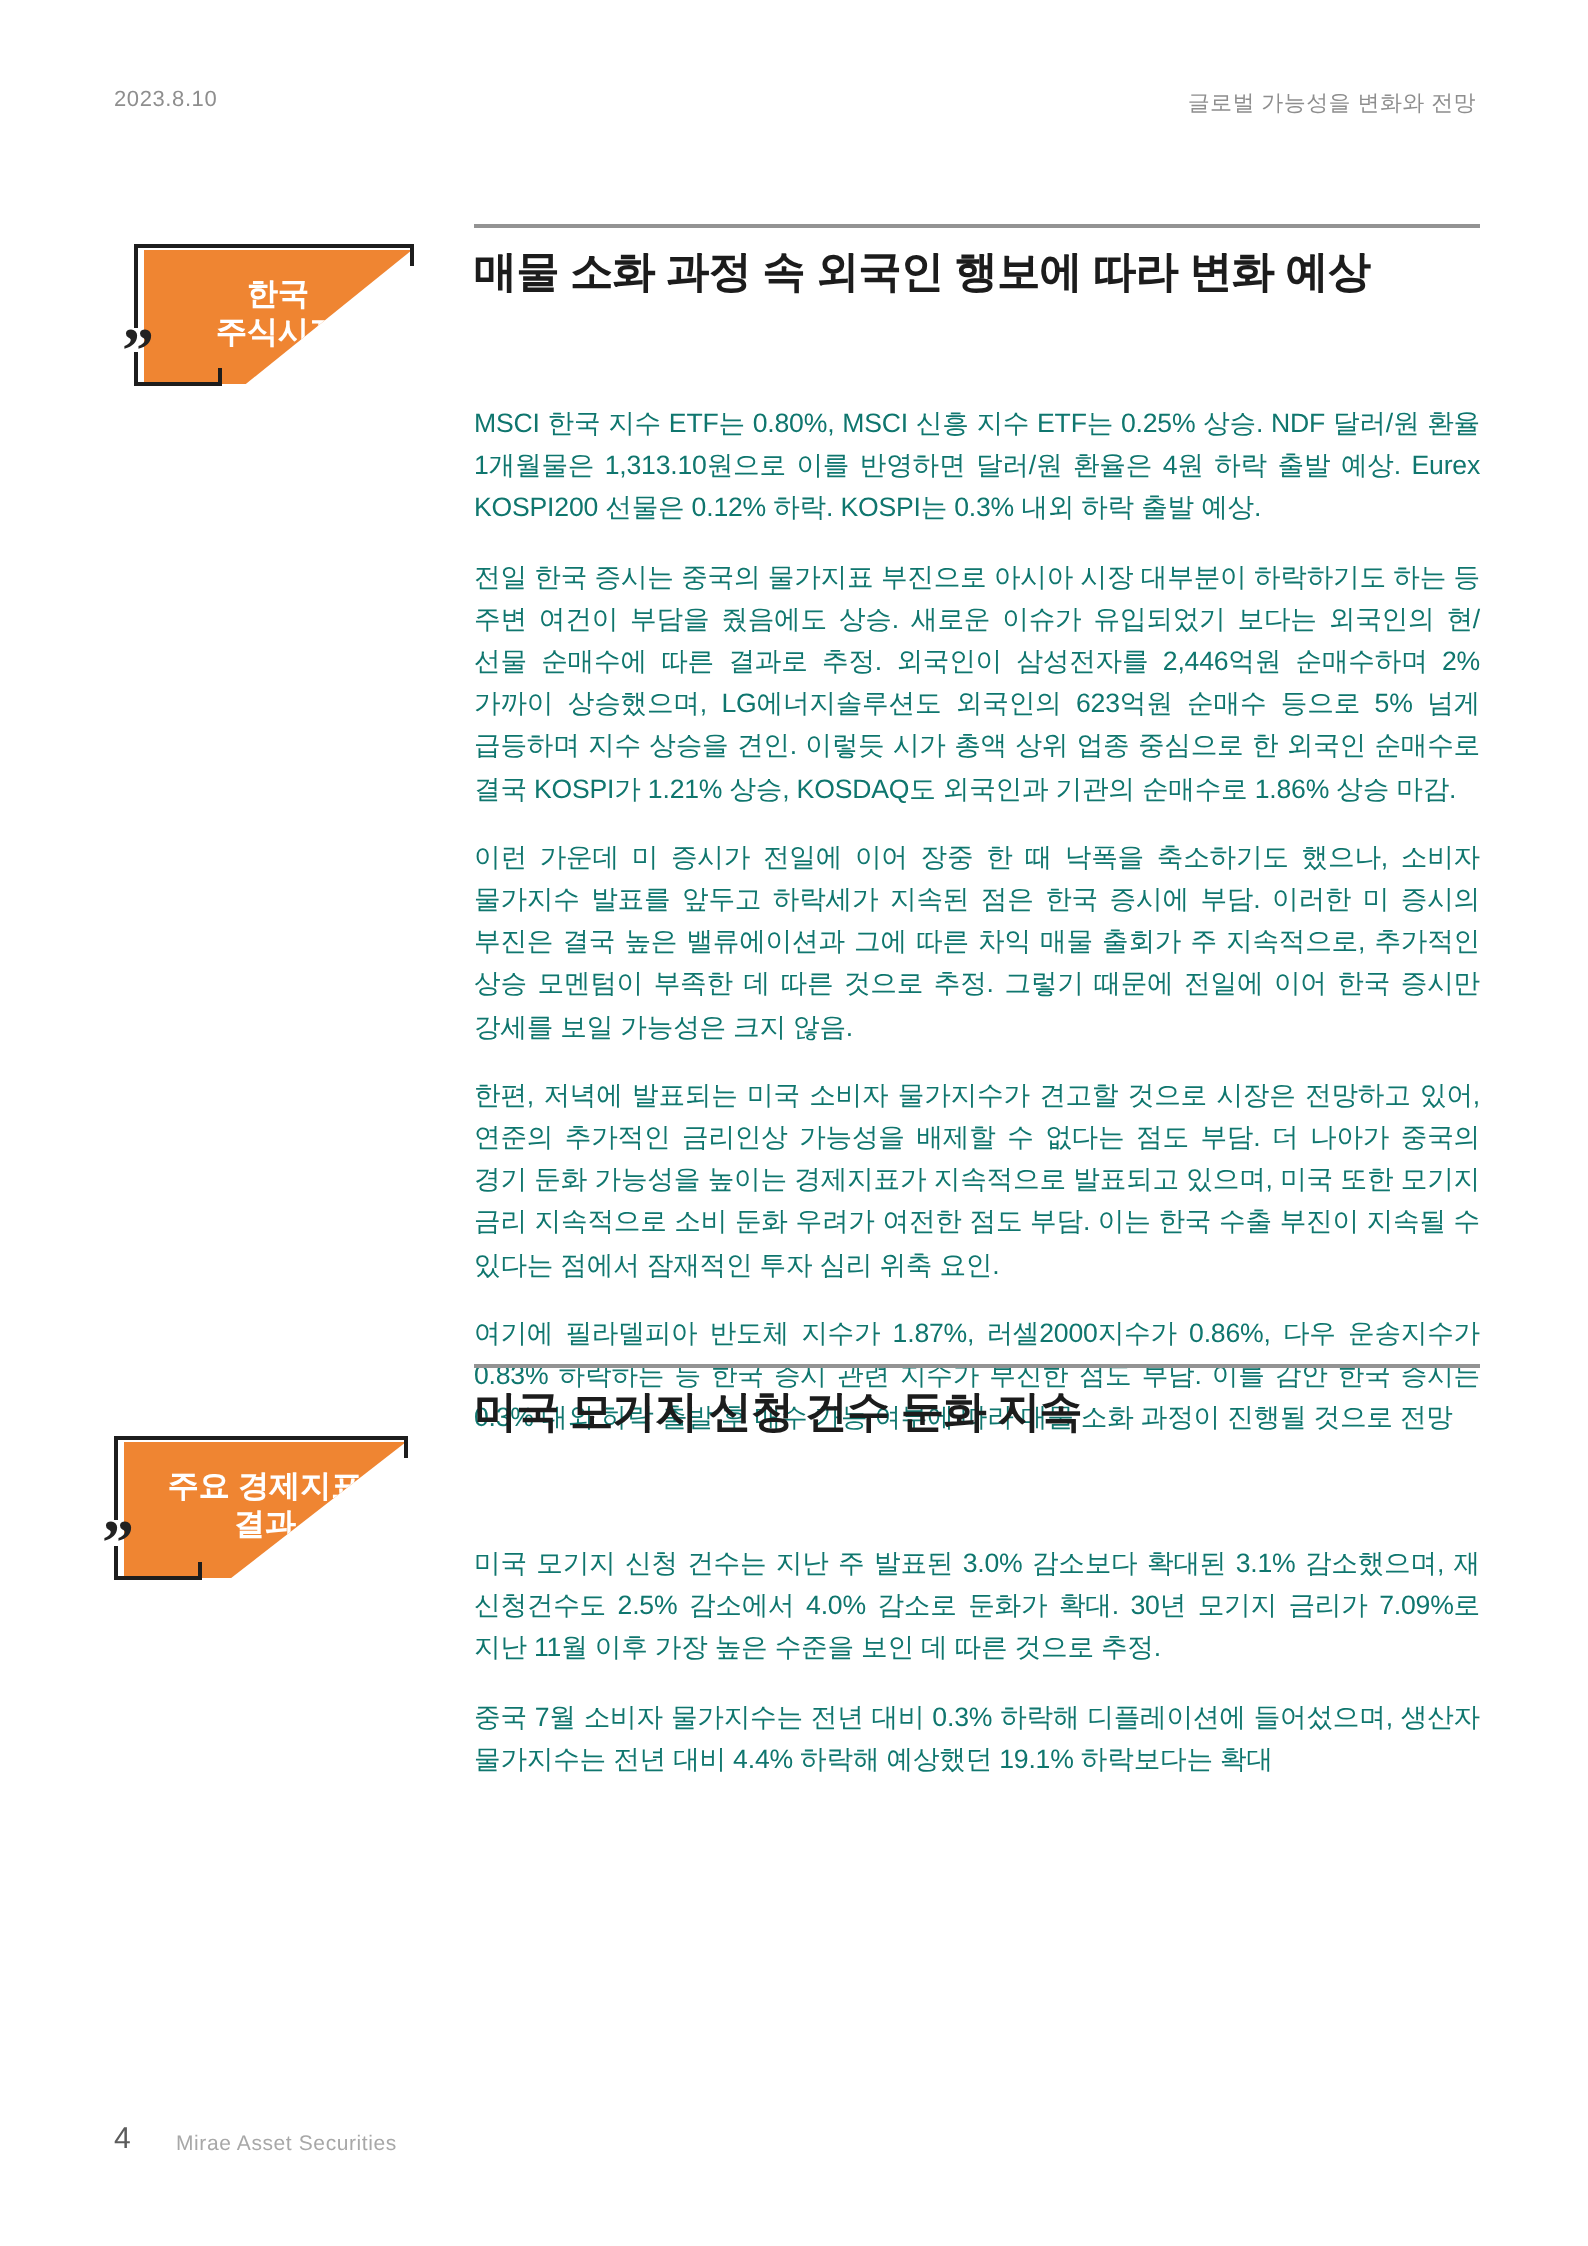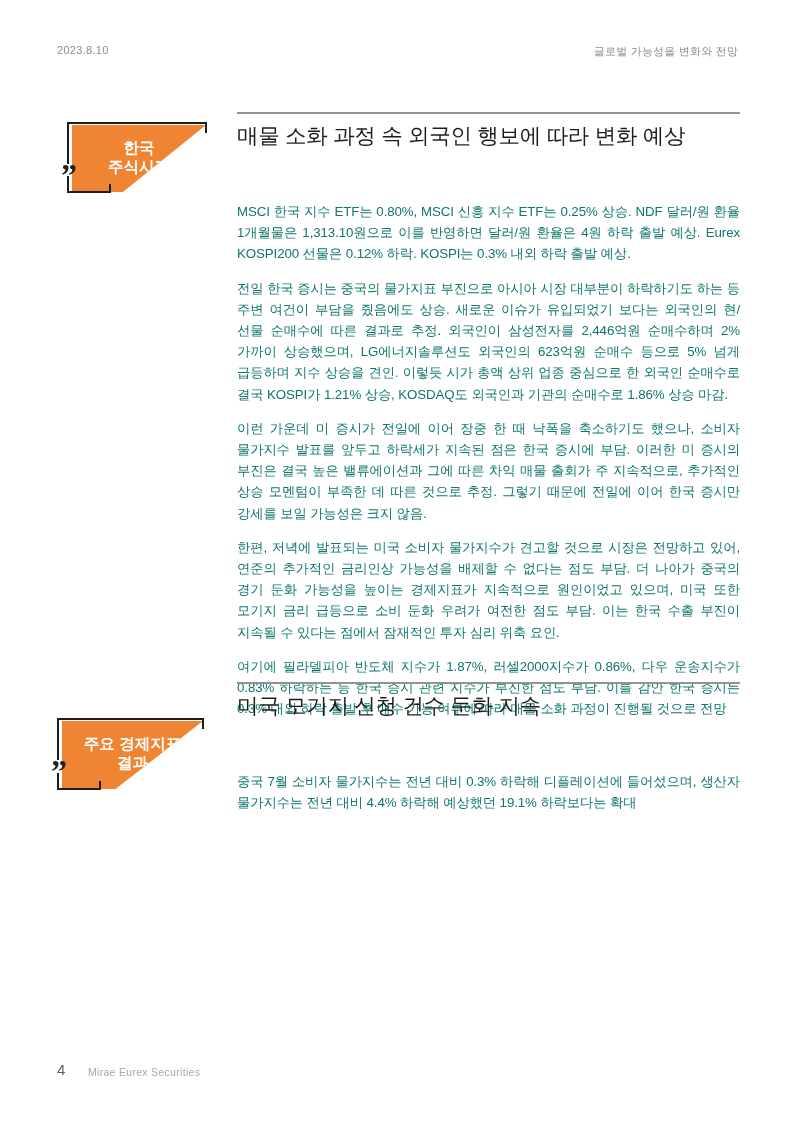--- a/index.html
+++ b/index.html
@@ -37,21 +37,21 @@
   .quote {
     position:absolute; left:-11px; top:34px; line-height:1;
     font-family:"Liberation Serif","DejaVu Serif",serif;
     font-size:32px; font-weight:bold; color:#222222;
   }
 
   
   .section { position:absolute; left:237px; width:503px; }
   .rule { height:2px; background:#939393; }
   .sec-title {
-    margin-top:7px; font-size:21.5px; font-weight:400; color:#1c1c1c;
+    margin-top:7px; font-size:21.5px; font-weight:700; color:#1c1c1c;
     letter-spacing:-.3px; line-height:30px; margin-bottom:50px;
   }
   .body-copy p {
     font-size:13.3px; line-height:21.2px; color:#0f766e;
     text-align:justify; margin-bottom:13px; letter-spacing:-.1px;
     word-break:keep-all;
   }
 </style>
 </head>
 <body>
@@ -69,37 +69,38 @@
   <div class="bk-bottom"></div>
 </div>
 
 <div class="section" style="top:112px;">
   <div class="rule" style="background: rgb(147, 147, 147);"></div>
   <h1 class="sec-title">매물 소화 과정 속 외국인 행보에 따라 변화 예상</h1>
   <div class="body-copy">
     <p>MSCI 한국 지수 ETF는 0.80%, MSCI 신흥 지수 ETF는 0.25% 상승. NDF 달러/원 환율 1개월물은 1,313.10원으로 이를 반영하면 달러/원 환율은 4원 하락 출발 예상. Eurex KOSPI200 선물은 0.12% 하락. KOSPI는 0.3% 내외 하락 출발 예상.</p>
     <p>전일 한국 증시는 중국의 물가지표 부진으로 아시아 시장 대부분이 하락하기도 하는 등 주변 여건이 부담을 줬음에도 상승. 새로운 이슈가 유입되었기 보다는 외국인의 현/선물 순매수에 따른 결과로 추정. 외국인이 삼성전자를 2,446억원 순매수하며 2% 가까이 상승했으며, LG에너지솔루션도 외국인의 623억원 순매수 등으로 5% 넘게 급등하며 지수 상승을 견인. 이렇듯 시가 총액 상위 업종 중심으로 한 외국인 순매수로 결국 KOSPI가 1.21% 상승, KOSDAQ도 외국인과 기관의 순매수로 1.86% 상승 마감.</p>
     <p>이런 가운데 미 증시가 전일에 이어 장중 한 때 낙폭을 축소하기도 했으나, 소비자 물가지수 발표를 앞두고 하락세가 지속된 점은 한국 증시에 부담. 이러한 미 증시의 부진은 결국 높은 밸류에이션과 그에 따른 차익 매물 출회가 주 지속적으로, 추가적인 상승 모멘텀이 부족한 데 따른 것으로 추정. 그렇기 때문에 전일에 이어 한국 증시만 강세를 보일 가능성은 크지 않음.</p>
-    <p>한편, 저녁에 발표되는 미국 소비자 물가지수가 견고할 것으로 시장은 전망하고 있어, 연준의 추가적인 금리인상 가능성을 배제할 수 없다는 점도 부담. 더 나아가 중국의 경기 둔화 가능성을 높이는 경제지표가 지속적으로 원인이었고 있으며, 미국 또한 모기지 금리 급등으로 소비 둔화 우려가 여전한 점도 부담. 이는 한국 수출 부진이 지속될 수 있다는 점에서 잠재적인 투자 심리 위축 요인.</p>
+    <p>한편, 저녁에 발표되는 미국 소비자 물가지수가 견고할 것으로 시장은 전망하고 있어, 연준의 추가적인 금리인상 가능성을 배제할 수 없다는 점도 부담. 더 나아가 중국의 경기 둔화 가능성을 높이는 경제지표가 지속적으로 발표되고 있으며, 미국 또한 모기지 금리 지속적으로 소비 둔화 우려가 여전한 점도 부담. 이는 한국 수출 부진이 지속될 수 있다는 점에서 잠재적인 투자 심리 위축 요인.</p>
     <p>여기에 필라델피아 반도체 지수가 1.87%, 러셀2000지수가 0.86%, 다우 운송지수가 0.83% 하락하는 등 한국 증시 관련 지수가 부진한 점도 부담. 이를 감안 한국 증시는 0.3% 내외 하락 출발 후 매수 가능 여부에 따라 매물 소화 과정이 진행될 것으로 전망</p>
   </div>
 </div>
 
 <div class="banner" style="left:62px; top:721px; width:141px; height:68px;">
   <div class="banner-shape" style="--accent: #EF8532;">
     <div>주요 경제지표</div>
     <div>결과</div>
   </div>
   <div class="bk-top"></div>
   <div class="quote">”</div>
   <div class="bk-bottom"></div>
 </div>
 
 <div class="section" style="top:682px;">
   <div class="rule" style="background: rgb(147, 147, 147);"></div>
   <h1 class="sec-title">미국 모기지 신청 건수 둔화 지속</h1>
   <div class="body-copy">
+    <p>미국 모기지 신청 건수는 지난 주 발표된 3.0% 감소보다 확대된 3.1% 감소했으며, 재 신청건수도 2.5% 감소에서 4.0% 감소로 둔화가 확대. 30년 모기지 금리가 7.09%로 지난 11월 이후 가장 높은 수준을 보인 데 따른 것으로 추정.</p>
     <p>중국 7월 소비자 물가지수는 전년 대비 0.3% 하락해 디플레이션에 들어섰으며, 생산자 물가지수는 전년 대비 4.4% 하락해 예상했던 19.1% 하락보다는 확대</p>
   </div>
 </div>
 
 <div class="ftr-page">4</div>
-<div class="ftr-brand">Mirae Eurex Securities</div>
+<div class="ftr-brand">Mirae Asset Securities</div>
 
 </body></html>

